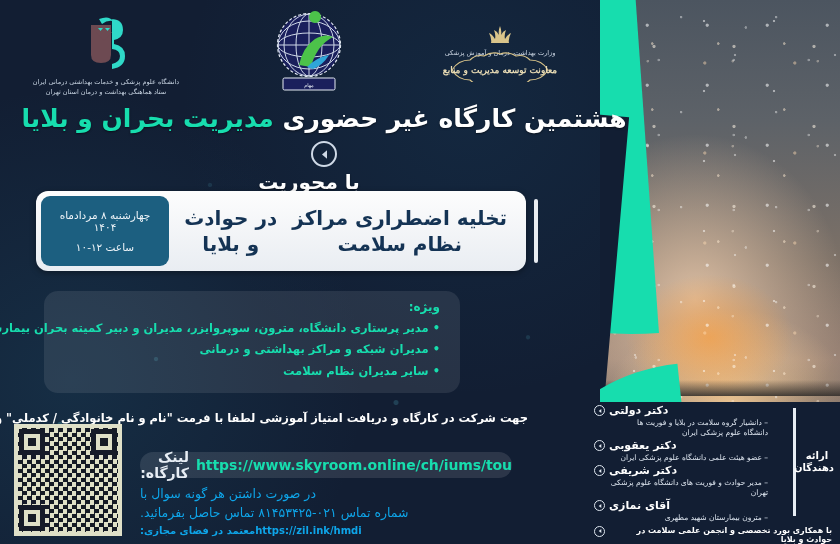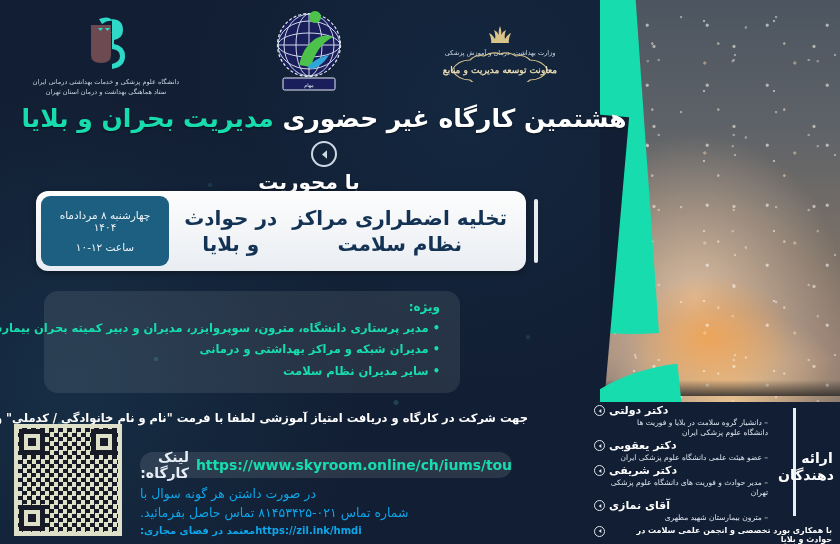--- a/index.html
+++ b/index.html
@@ -307,21 +307,21 @@
   .presenters-rail {
     position: absolute;
     top: 6px; right: 44px;
     width: 3px; height: 108px;
     background: #e7edf4;
   }
   .presenters-vlabel {
     position: absolute;
     top: 48px; right: 6px;
     width: 34px;
-    color: #ffffff; font-size: 14px; font-weight: bold;
+    color: #ffffff; font-size: 10px; font-weight: bold;
     text-align: center; line-height: 1.2;
   }
   .presenter-list { padding-right: 6px; margin-right: 54px; }
   .presenter { margin-bottom: 1px; }
   .presenter-name {
     display: flex; align-items: center; justify-content: flex-end; gap: 4px;
     color: #ffffff; font-size: 11px; font-weight: bold; line-height: 1.25;
   }
   .chev-sm {
     width: 11px; height: 11px; border-radius: 50%;

